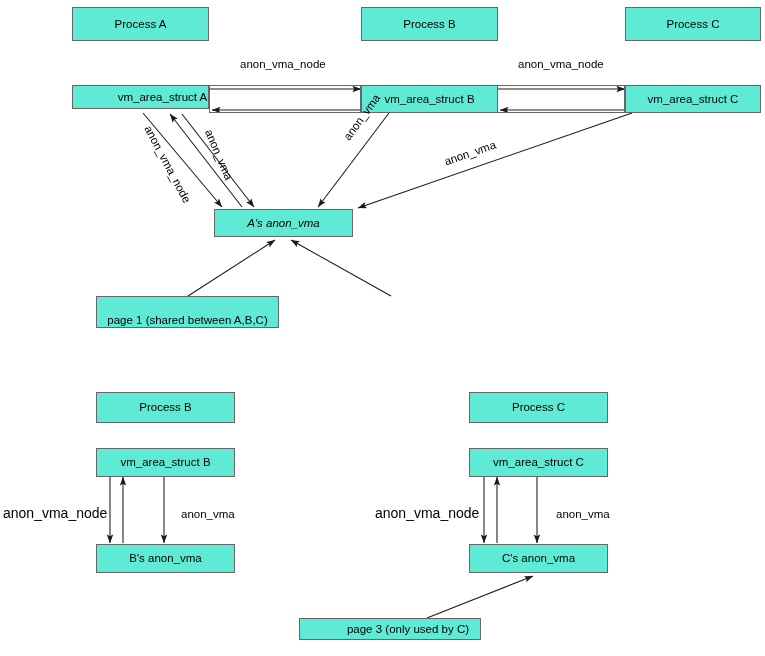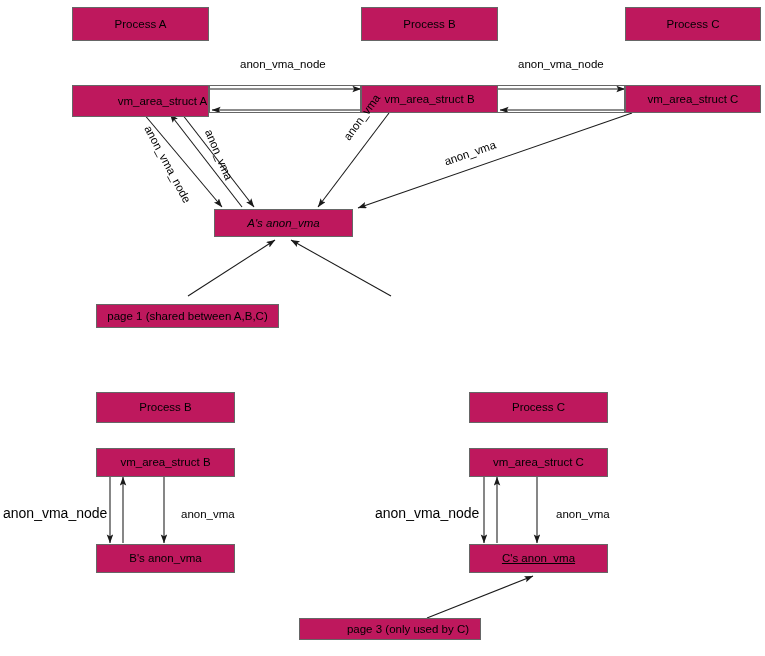--- a/index.html
+++ b/index.html
@@ -24,21 +24,21 @@
     left: 0;
     top: 0;
     width: 765px;
     height: 656px;
     pointer-events: none;
   }
   .box {
     position: absolute;
     box-sizing: border-box;
     border: 1px solid #666666;
-    background: #be185d;
+    background: #5eead4;
     display: flex;
     align-items: center;
     justify-content: center;
     font-size: 11.5px;
     line-height: 1.1;
     color: #000000;
     white-space: nowrap;
   }
   .cell {
     position: absolute;
@@ -107,21 +107,21 @@
   <div class="box" style="left:361px; top:7px; width:137px; height:34px;">
     <span>Process B</span>
   </div>
   <div class="box" style="left:625px; top:7px; width:136px; height:34px;">
     <span>Process C</span>
   </div>
 
   <div class="cell" style="left:209px; top:85px; width:152px; height:28px;"></div>
   <div class="cell" style="left:497px; top:85px; width:128px; height:28px;"></div>
 
-  <div class="box" style="left:72px; top:85px; width:137px; height:32px;padding-left:44px;">
+  <div class="box" style="left:72px; top:85px; width:137px; height:24px;padding-left:44px;">
     <span>vm_area_struct A</span>
   </div>
   <div class="box" style="left:361px; top:85px; width:137px; height:28px;">
     <span>vm_area_struct B</span>
   </div>
   <div class="box" style="left:625px; top:85px; width:136px; height:28px;">
     <span>vm_area_struct C</span>
   </div>
 
   <div class="lbl" style="left:240px; top:59px;">anon_vma_node</div>
@@ -129,21 +129,21 @@
 
   <div class="box" style="left:214px; top:209px; width:139px; height:28px;font-style:italic;">
     <span>A's anon_vma</span>
   </div>
 
   <div class="lbl rot" style="left:152px; top:124px; transform: rotate(62deg);">anon_vma_node</div>
   <div class="lbl rot" style="left:213px; top:128px; transform: rotate(67deg);">anon_vma</div>
   <div class="lbl rot" style="left:342px; top:136px; transform: rotate(-54deg);">anon_vma</div>
   <div class="lbl rot" style="left:443px; top:157px; transform: rotate(-19deg);">anon_vma</div>
 
-  <div class="box" style="left:96px; top:304px; width:183px; height:24px;">
+  <div class="box" style="left:96px; top:296px; width:183px; height:32px;align-items:flex-end;">
     <span>page 1 (shared between A,B,C)</span>
   </div>
 
   <div class="box" style="left:96px; top:392px; width:139px; height:31px;">
     <span>Process B</span>
   </div>
   <div class="box" style="left:96px; top:448px; width:139px; height:29px;">
     <span>vm_area_struct B</span>
   </div>
   <div class="box" style="left:96px; top:544px; width:139px; height:29px;text-align:right;">
@@ -151,21 +151,21 @@
   </div>
   <div class="lbl big" style="left:3px; top:506px;">anon_vma_node</div>
   <div class="lbl" style="left:181px; top:509px;">anon_vma</div>
 
   <div class="box" style="left:469px; top:392px; width:139px; height:31px;">
     <span>Process C</span>
   </div>
   <div class="box" style="left:469px; top:448px; width:139px; height:29px;">
     <span>vm_area_struct C</span>
   </div>
-  <div class="box" style="left:469px; top:544px; width:139px; height:29px;text-decoration:underline;">
+  <div class="box" style="left:469px; top:544px; width:139px; height:29px;">
     <span>C's anon_vma</span>
   </div>
   <div class="lbl big" style="left:375px; top:506px;">anon_vma_node</div>
   <div class="lbl" style="left:556px; top:509px;">anon_vma</div>
 
   <div class="box" style="left:299px; top:618px; width:182px; height:22px;padding-left:36px;">
     <span>page 3 (only used by C)</span>
   </div>
 
 </div>

